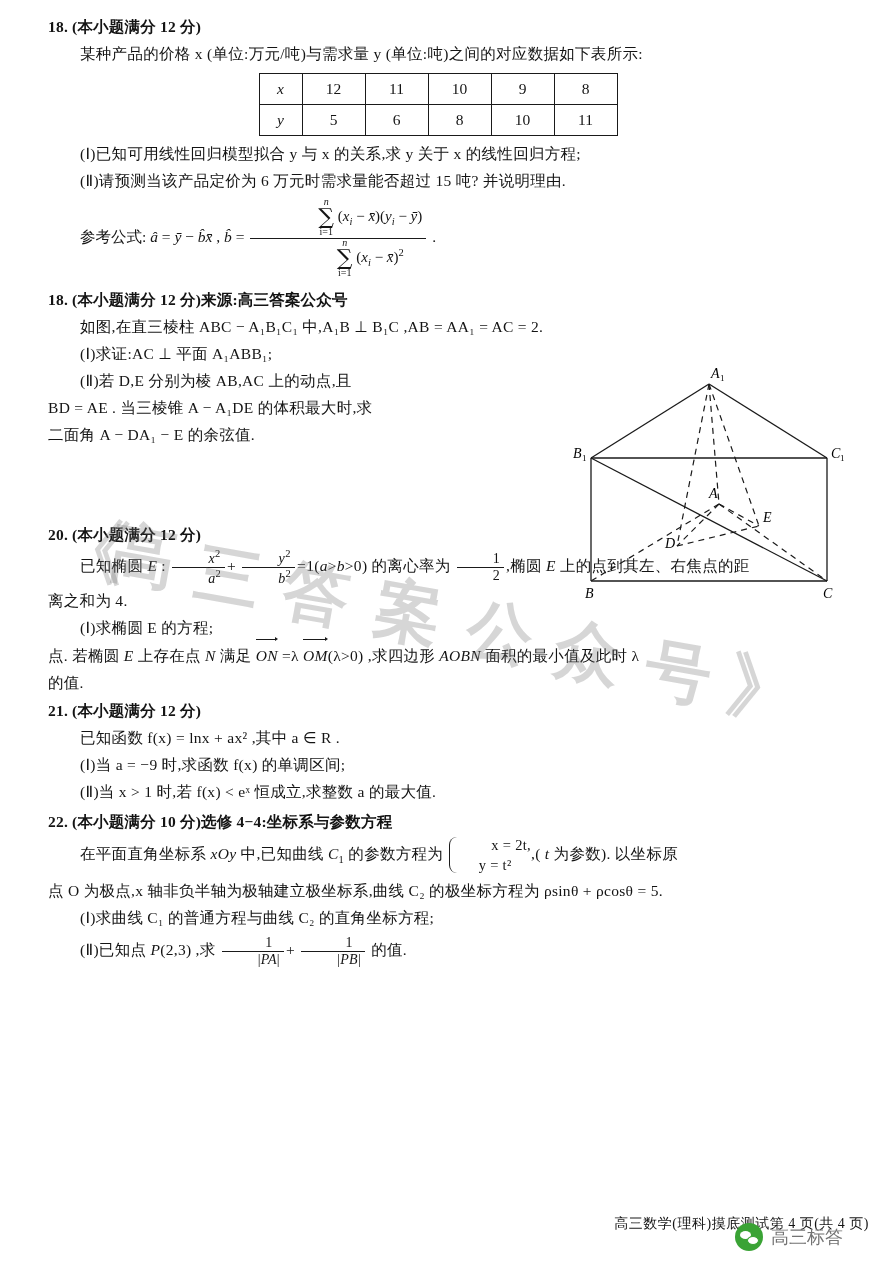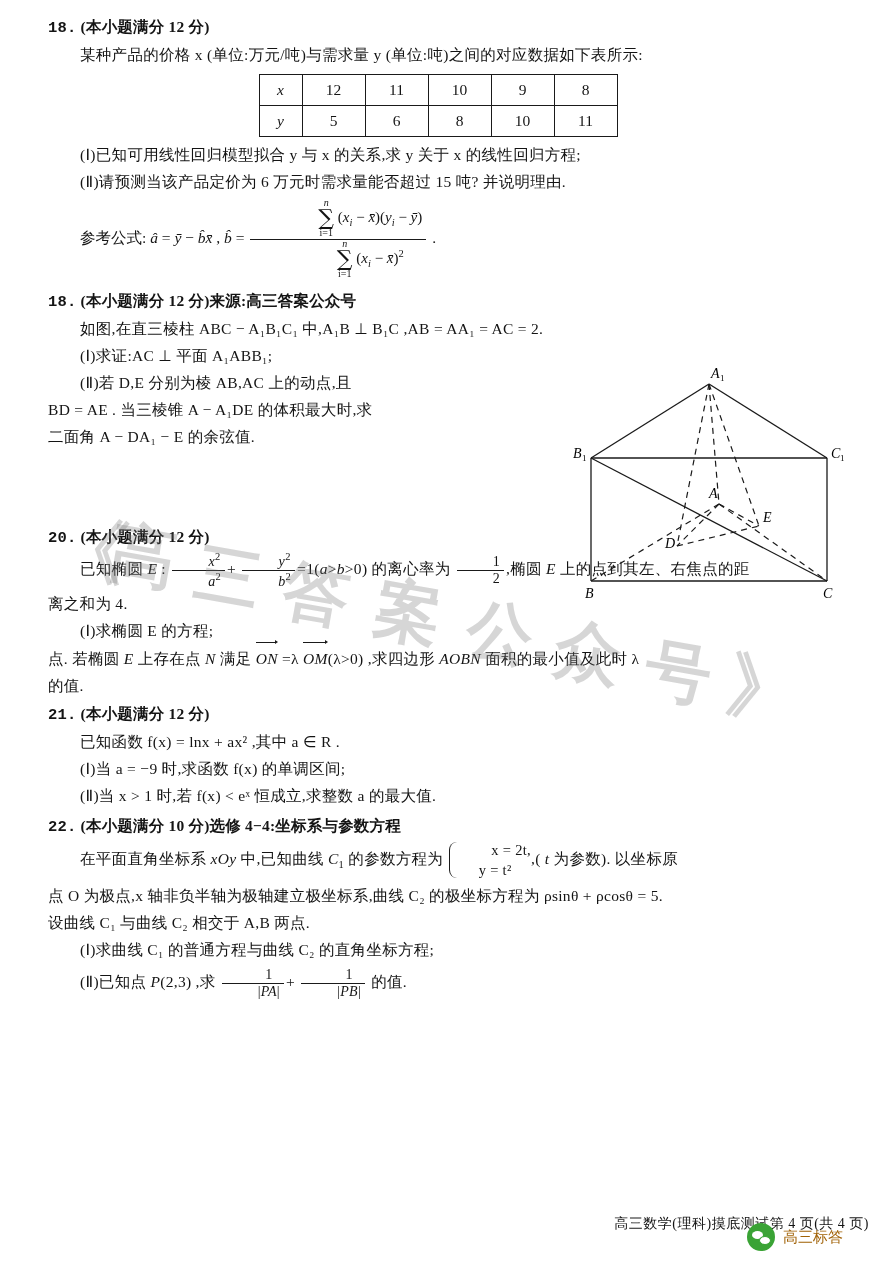--- a/index.html
+++ b/index.html
@@ -30,21 +30,21 @@
   }
   .prob {
     margin-bottom: 2px;
   }
   .ptitle {
     font-size: 15.5px;
     font-weight: bold;
     letter-spacing: 0.2px;
     line-height: 26px;
   }
-  .ptitle .num { font-family: Liberation Mono, monospace; }
+  .ptitle .num { font-family: Liberation Serif, serif; }
   .line {
     font-size: 15.5px;
     line-height: 27px;
     letter-spacing: 0.3px;
   }
   .indent { text-indent: 32px; }
   .noindent { text-indent: 0; }
   i.m { font-style: italic; font-family: "Liberation Serif", serif; }
   .sub { font-size: 10.5px; vertical-align: sub; font-style: italic;}
   .subn { font-size: 10.5px; vertical-align: sub; font-style: normal;}
@@ -205,22 +205,22 @@
   .qr-logo::after {
     content: "";
     position: absolute;
     left: 12px; top: 13px;
     width: 10px; height: 7px;
     border-radius: 50%;
     background: #fff;
     border: 1px solid #3aa335;
   }
   .qr-label {
-    font-size: 15px;
-    color: #a16207;
+    font-size: 18px;
+    color: #737373;
     font-family: "Liberation Sans", sans-serif;
   }
   .nbr { white-space: nowrap; }
 </style>
 </head>
 <body>
 
 <div class="page">
 
   <div class="content">
@@ -339,21 +339,20 @@
         <span>(本小题满分 10 分)选修 4−4:坐标系与参数方程</span>
       </div>
       <div class="line indent" style="line-height:36px;">
         在平面直角坐标系 <i class="m">xOy</i> 中,已知曲线 <i class="m">C</i><span class="subn">1</span> 的参数方程为
         <span class="cases">
           <span>x = 2t,</span><br>
           <span>y = t²</span>
         </span>,( <i class="m">t</i> 为参数). 以坐标原
       </div>
       <div class="line noindent">点 O 为极点,x 轴非负半轴为极轴建立极坐标系,曲线 C₂ 的极坐标方程为 ρsinθ + ρcosθ = 5.</div>
-      <div class="line noindent">设曲线 C₁ 与曲线 C₂ 相交于 A,B 两点.</div>
       <div class="line indent">(Ⅰ)求曲线 C₁ 的普通方程与曲线 C₂ 的直角坐标方程;</div>
       <div class="line indent" style="line-height:38px;">
         (Ⅱ)已知点 <i class="m">P</i>(2,3) ,求
         <span class="frac">
           <span class="nu">1</span><span class="de">|<i class="m">PA</i>|</span>
         </span>+
         <span class="frac">
           <span class="nu">1</span><span class="de">|<i class="m">PB</i>|</span>
         </span> 的值.
       </div>

